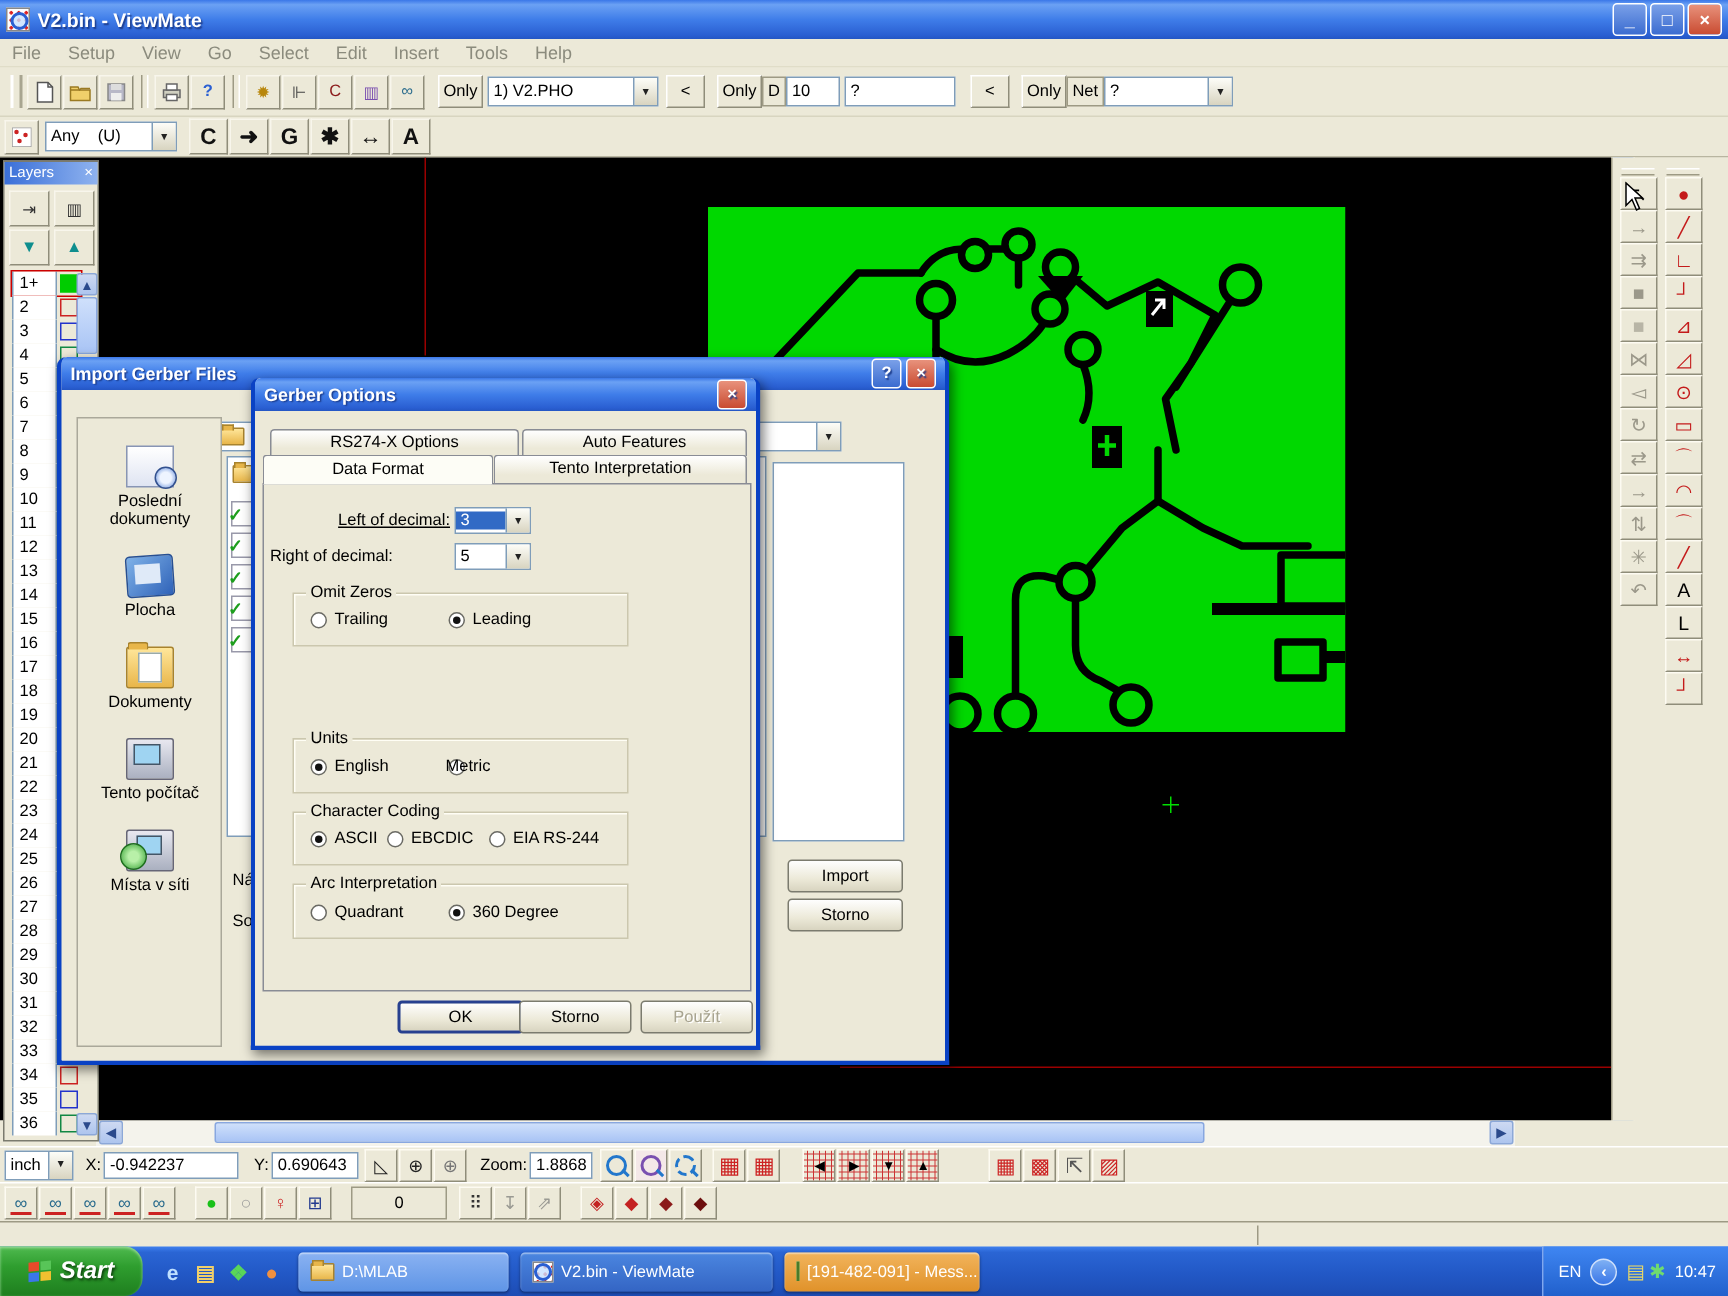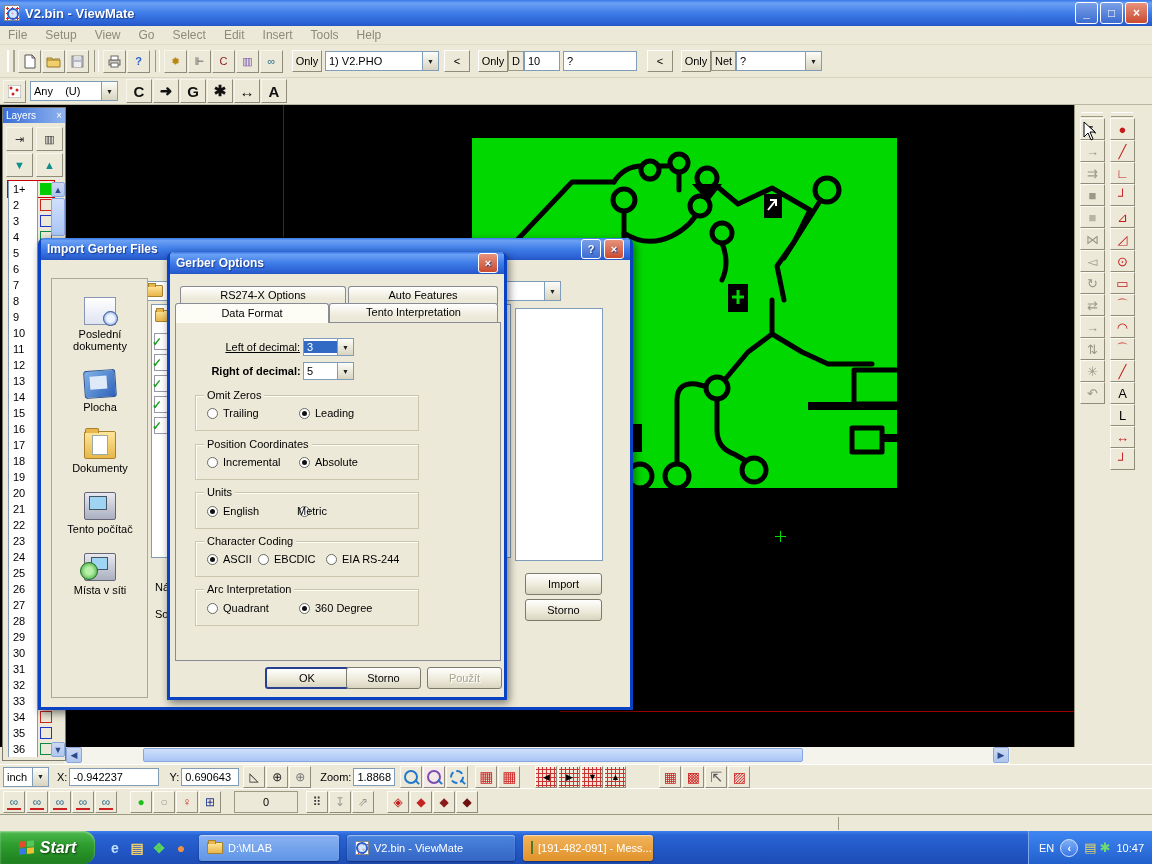--- a/index.html
+++ b/index.html
@@ -627,39 +627,32 @@
     <div class="tab" style="left:178px;top:34px;width:150px;height:18px;">Auto Features</div>
     <div class="tab" style="left:159px;top:51px;width:169px;height:19px;">Tento Interpretation</div>
     <div class="tab active" style="left:5px;top:51px;width:154px;height:20px;padding-top:3px;">Data Format</div>
     <div class="a tabc" style="left:5px;top:70px;width:324px;height:337px;"></div>
 
     <span class="a" style="left:10px;top:89px;width:120px;text-align:right;text-decoration:underline;">Left of decimal:</span>
     <div class="a cmb" style="left:133px;top:86px;width:51px;height:18px;">
       <span class="val" style="background:#316ac5;color:#fff;">3</span>
       <span class="dda">▼</span>
     </div>
-    <span class="a" style="left:26px;top:113px;width:120px;text-align:center;font-weight:bold;">Right of decimal:</span>
+    <span class="a" style="left:10px;top:113px;width:120px;text-align:left;">Right of decimal:</span>
     <div class="a cmb" style="left:133px;top:110px;width:51px;height:18px;">
       <span class="val">5</span>
       <span class="dda">▼</span>
     </div>
 
     <div class="a grp" style="left:25px;top:143px;width:222px;height:34px;">
       <span class="grp-lbl">Omit Zeros</span>
       <span class="radio" style="left:11px;top:12px;"></span>
       <span class="rlbl" style="left:27px;top:11px;">Trailing</span>
       <span class="radio on" style="left:103px;top:12px;"></span>
       <span class="rlbl" style="left:119px;top:11px;">Leading</span>
-    </div>
-    <div class="a grp" style="left:25px;top:192px;width:222px;height:34px;">
-      <span class="grp-lbl">Position Coordinates</span>
-      <span class="radio" style="left:11px;top:12px;"></span>
-      <span class="rlbl" style="left:27px;top:11px;">Incremental</span>
-      <span class="radio on" style="left:103px;top:12px;"></span>
-      <span class="rlbl" style="left:119px;top:11px;">Absolute</span>
     </div>
     <div class="a grp" style="left:25px;top:240px;width:222px;height:35px;">
       <span class="grp-lbl">Units</span>
       <span class="radio on" style="left:11px;top:13px;"></span>
       <span class="rlbl" style="left:27px;top:12px;">English</span>
       <span class="radio" style="left:103px;top:13px;"></span>
       <span class="rlbl" style="left:101px;top:12px;">Metric</span>
     </div>
     <div class="a grp" style="left:25px;top:289px;width:222px;height:34px;">
       <span class="grp-lbl">Character Coding</span>

